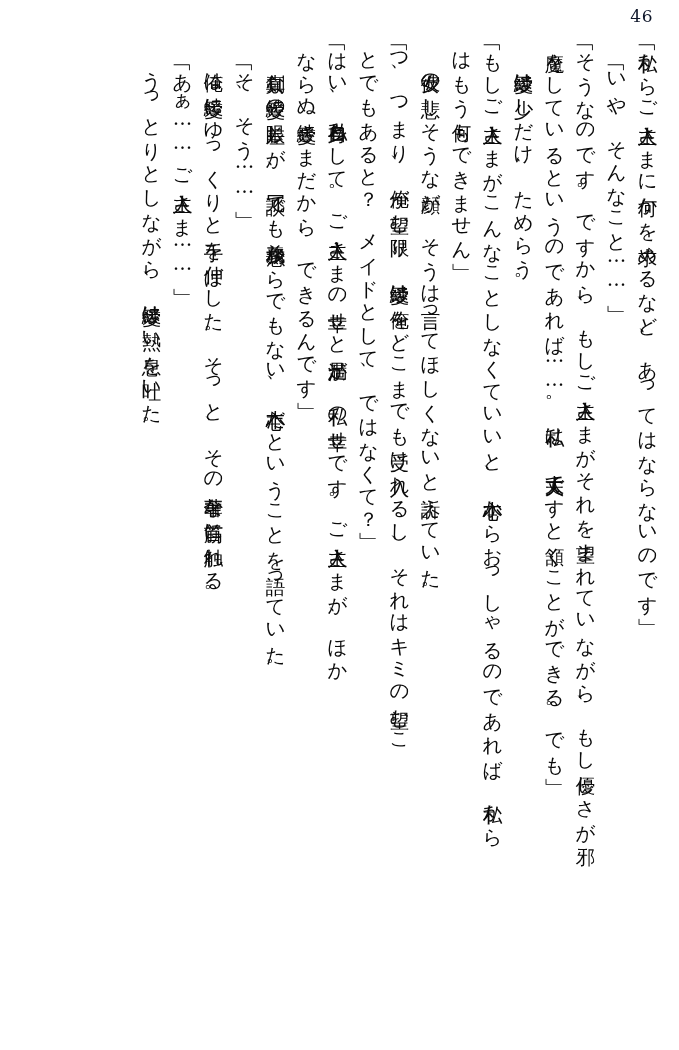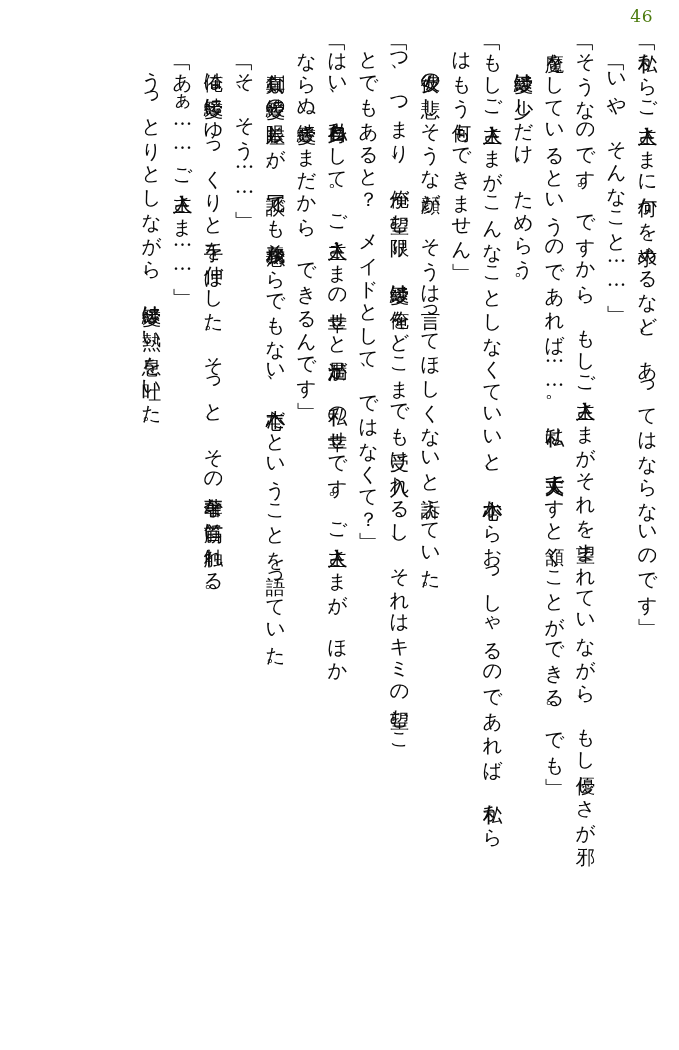--- a/index.html
+++ b/index.html
@@ -21,21 +21,21 @@
     background: #ffffff;
     box-sizing: border-box;
   }
   .page-number {
     position: absolute;
     top: 6px;
     right: 26px;
     font-size: 17px;
     letter-spacing: 0.5px;
     font-family: "DejaVu Serif", "Liberation Serif", serif;
-    color: #4d7c0f;
+    color: #0f172a;
   }
   .text-body {
     position: absolute;
     top: 38px;
     right: 22px;
     bottom: 14px;
     left: 18px;
     display: flex;
     flex-direction: row-reverse;
     align-items: flex-start;

